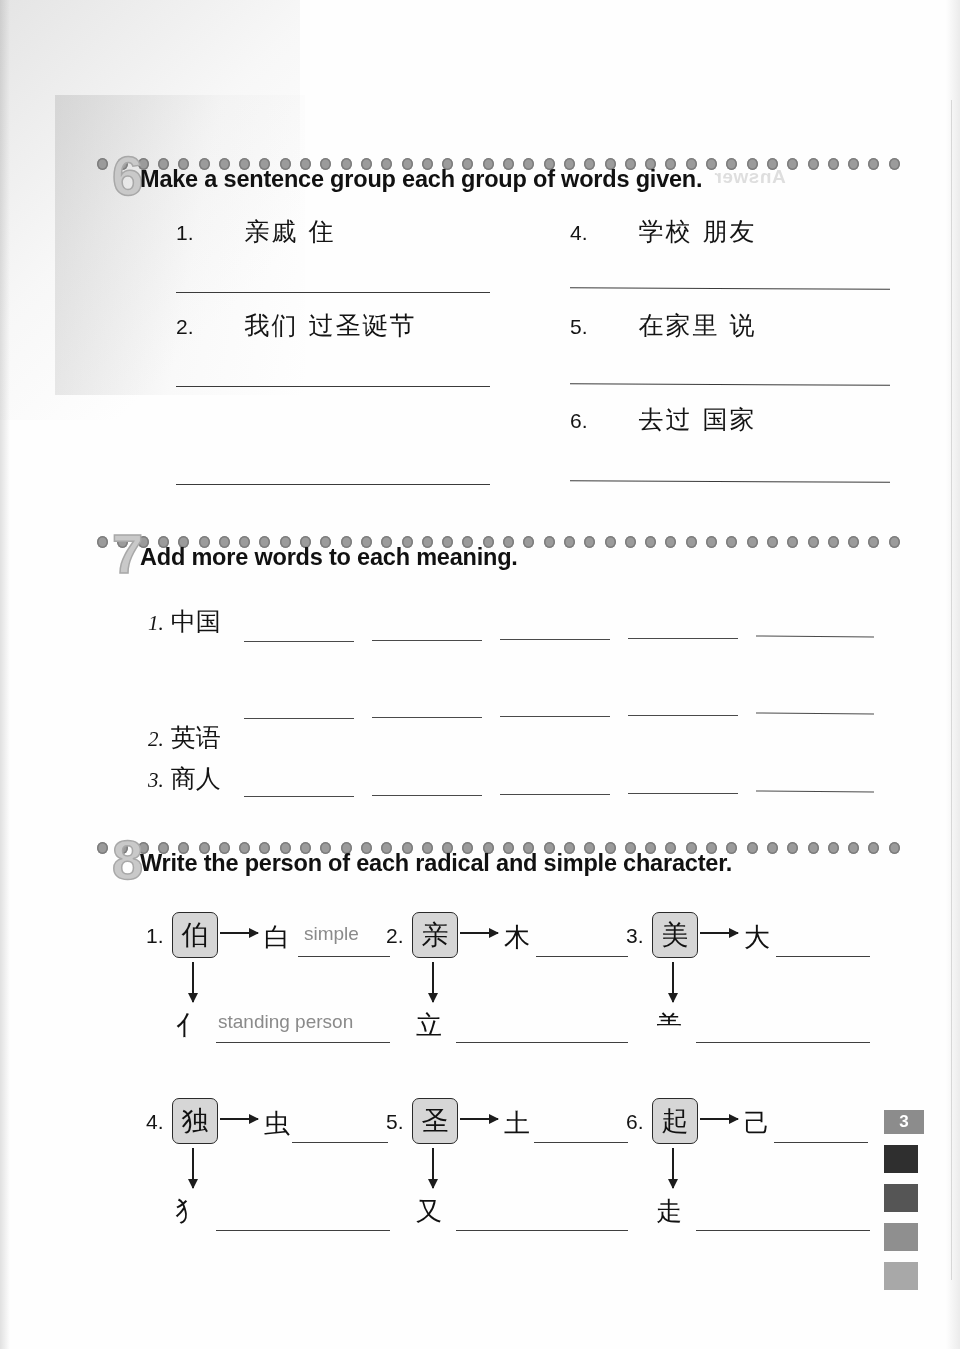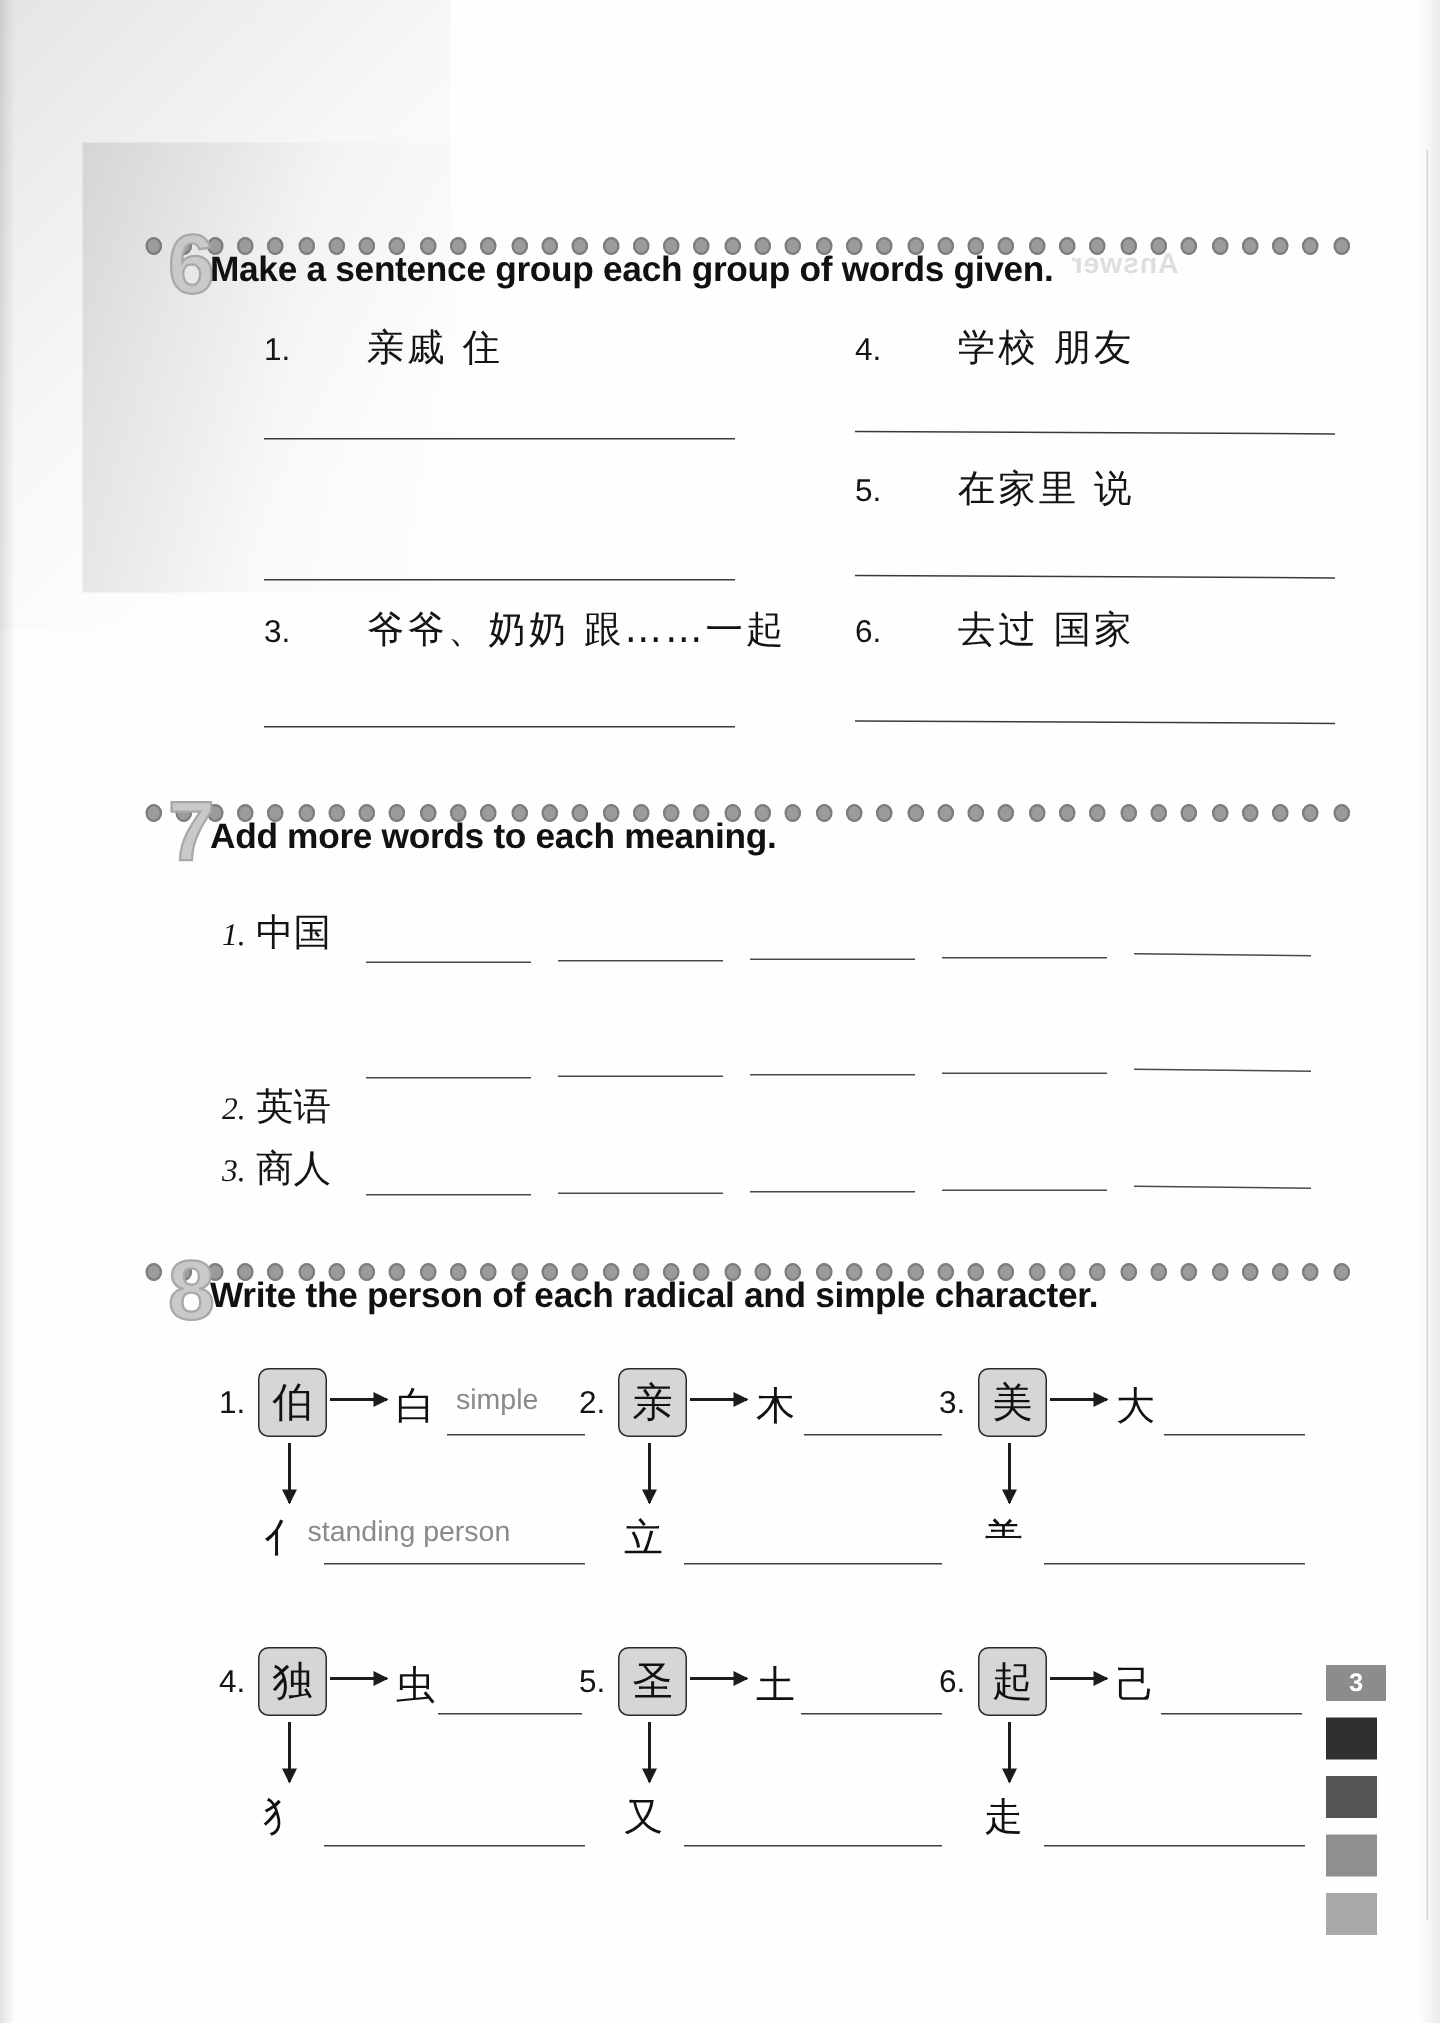--- a/index.html
+++ b/index.html
@@ -310,26 +310,26 @@
     <div class="bignum">6</div>
     <div class="sectitle">Make a sentence group each group of words given.</div>
   </div>
 
   <div class="q6item" style="left:176px; top:215px;">
     <span class="idx">1.</span>
     <span class="cn">亲戚  住</span>
   </div>
   <div class="ansline" style="left:176px; top:292px; width:314px;"></div>
 
+  <div class="q6item" style="left:176px; top:309px;">
+    <span class="idx">2.</span>
+    <span class="cn">我们  过圣诞节</span>
+  </div>
   <div class="ansline" style="left:176px; top:386px; width:314px;"></div>
 
-  <div class="q6item" style="left:176px; top:403px;">
-    <span class="idx">3.</span>
-    <span class="cn">爷爷、奶奶  跟……一起</span>
-  </div>
   <div class="ansline" style="left:176px; top:484px; width:314px;"></div>
 
   <div class="q6item" style="left:570px; top:215px;">
     <span class="idx">4.</span>
     <span class="cn">学校  朋友</span>
   </div>
   <div class="ansline tilt" style="left:570px; top:288px; width:320px;"></div>
 
   <div class="q6item" style="left:570px; top:309px;">
     <span class="idx">5.</span>
@@ -469,21 +469,21 @@
 
   <div class="radcard" style="left:146px; top:912px;">
     <span class="num">1.</span>
     <span class="charbox">伯</span>
     <span class="arrow-right"></span>
     <span class="arrow-down"></span>
     <span class="comp-top">白</span>
     <span class="comp-bot">亻</span>
     <span class="meaning" style="left:158px; top:11px;">simple</span>
     <span class="rline" style="left:152px; top:44px; width:92px;"></span>
-    <span class="meaning" style="left:59px; top:99px;">standing person</span>
+    <span class="meaning" style="left:72px; top:99px;">standing person</span>
     <span class="rline" style="left:70px; top:130px; width:174px;"></span>
   </div>
 
   <div class="radcard" style="left:386px; top:912px;">
     <span class="num">2.</span>
     <span class="charbox">亲</span>
     <span class="arrow-right"></span>
     <span class="arrow-down"></span>
     <span class="comp-top">木</span>
     <span class="comp-bot">立</span>

